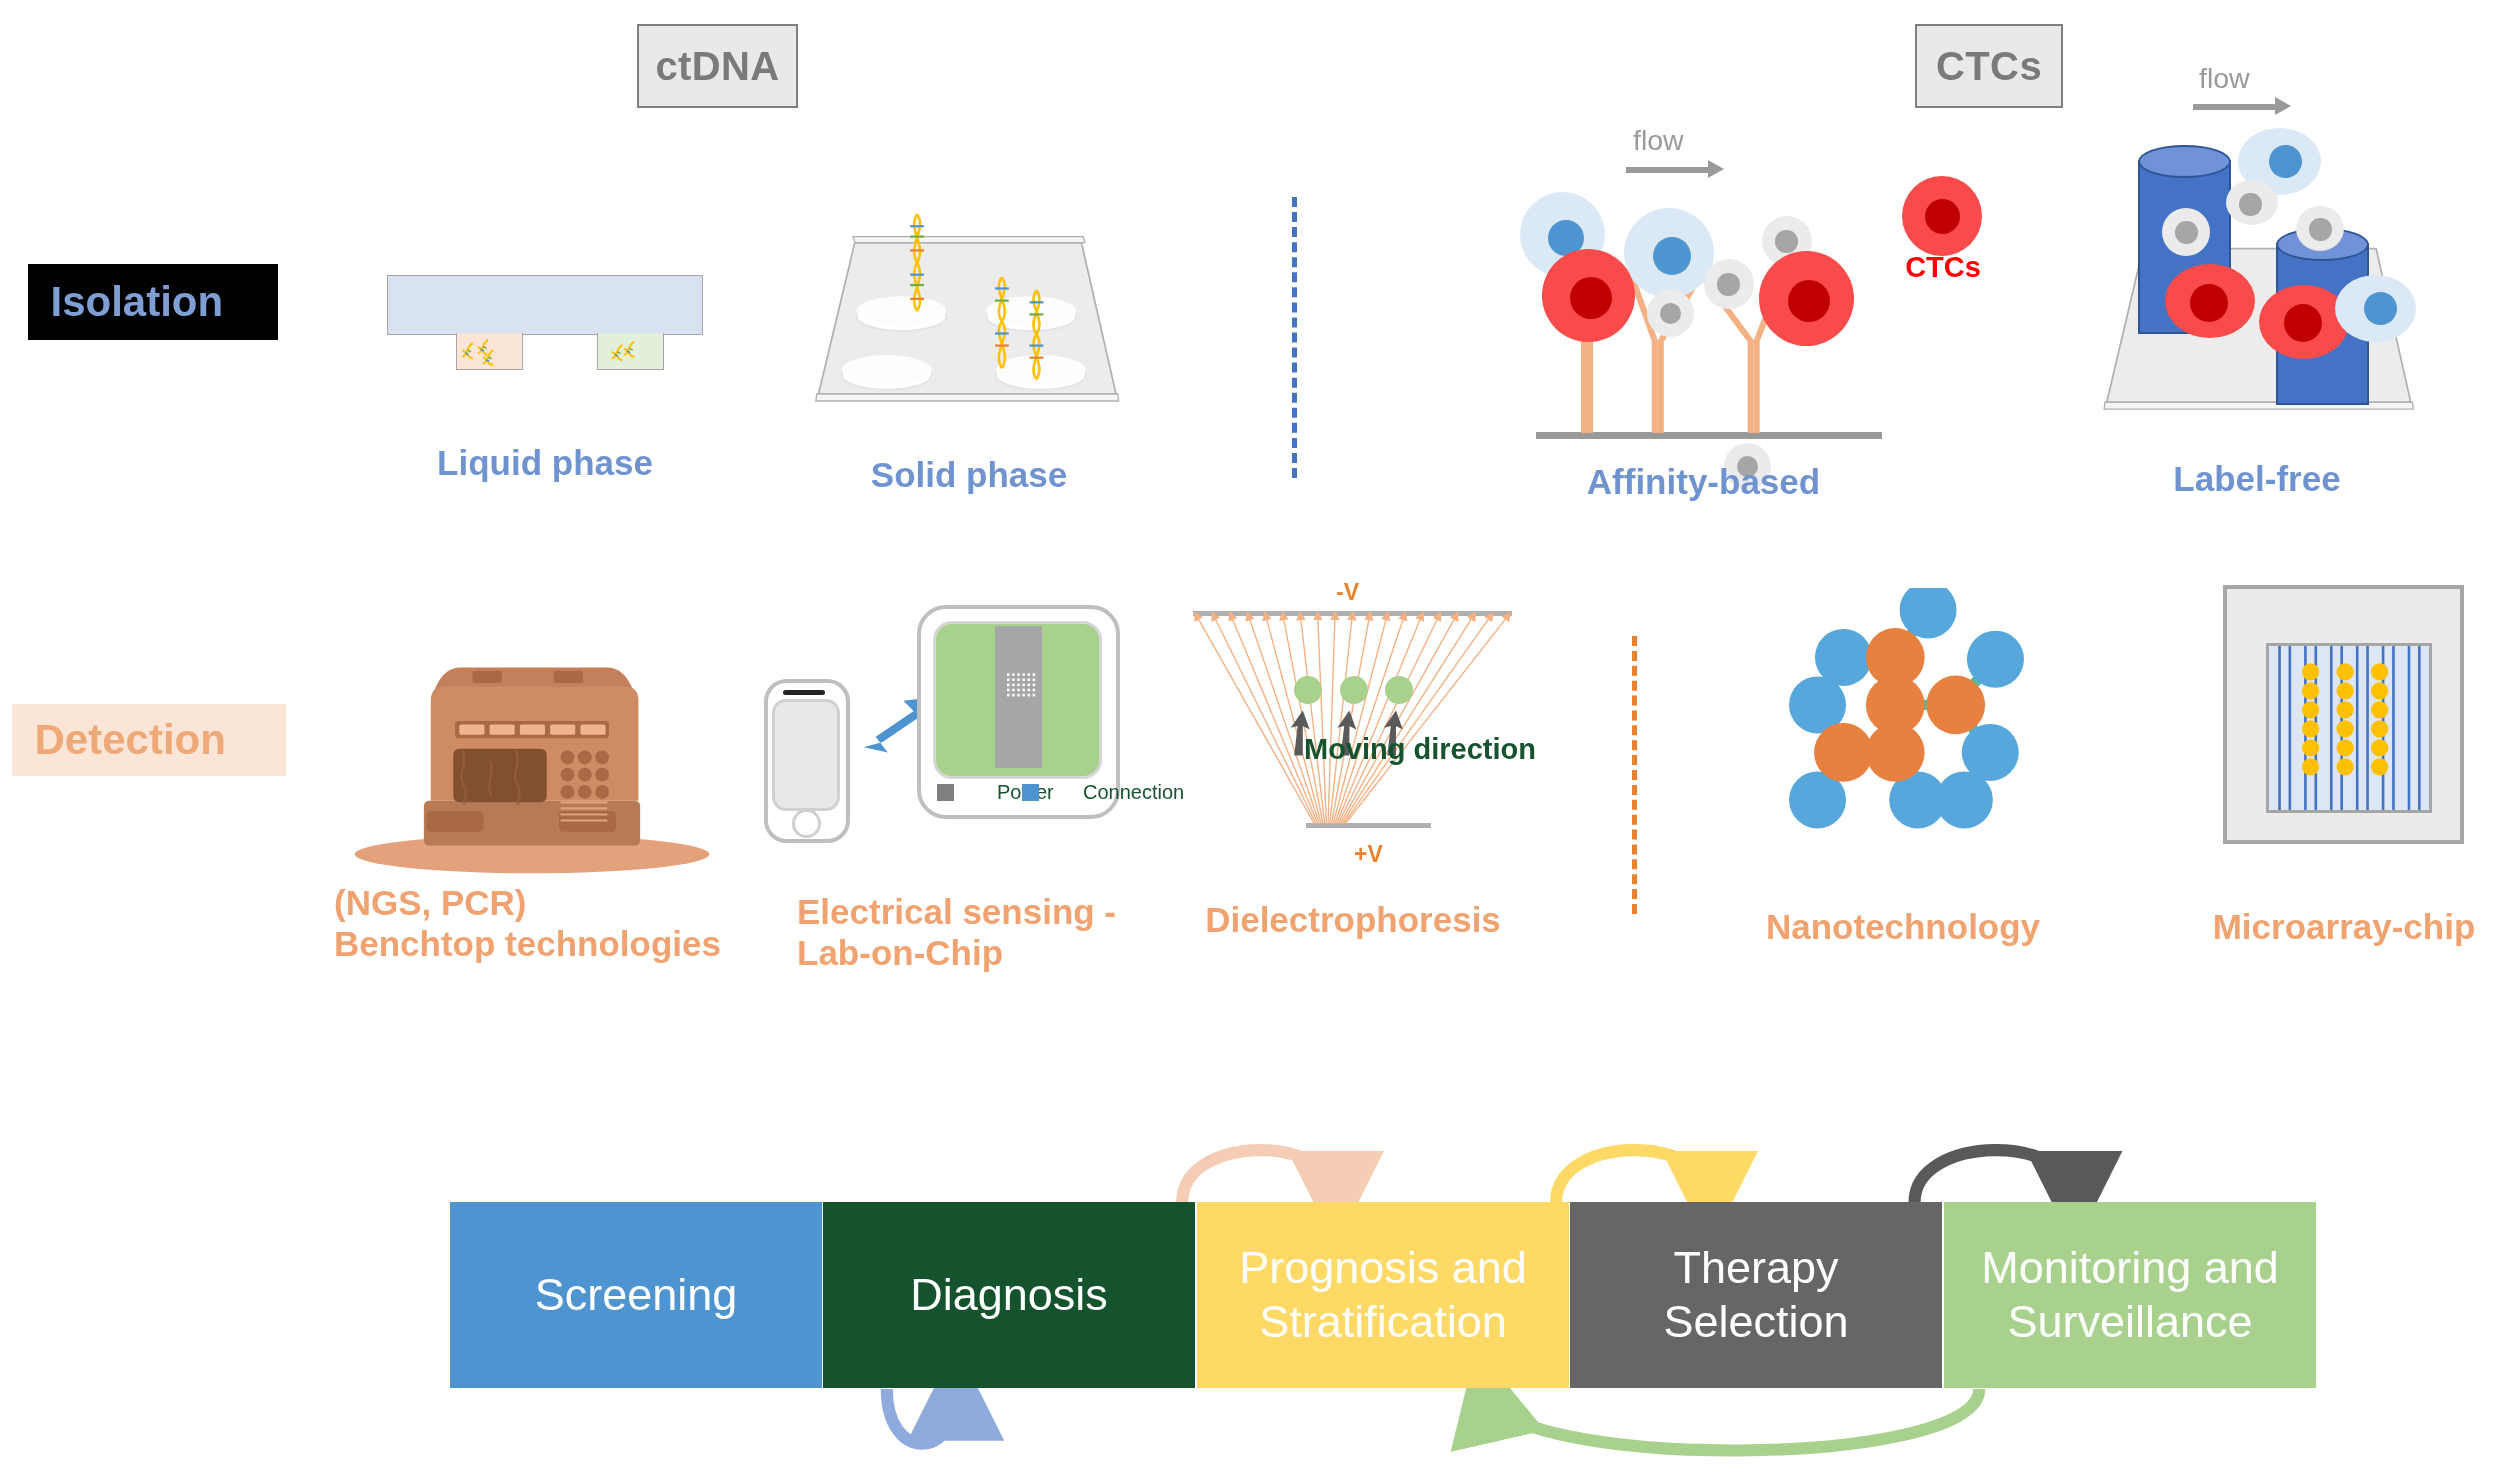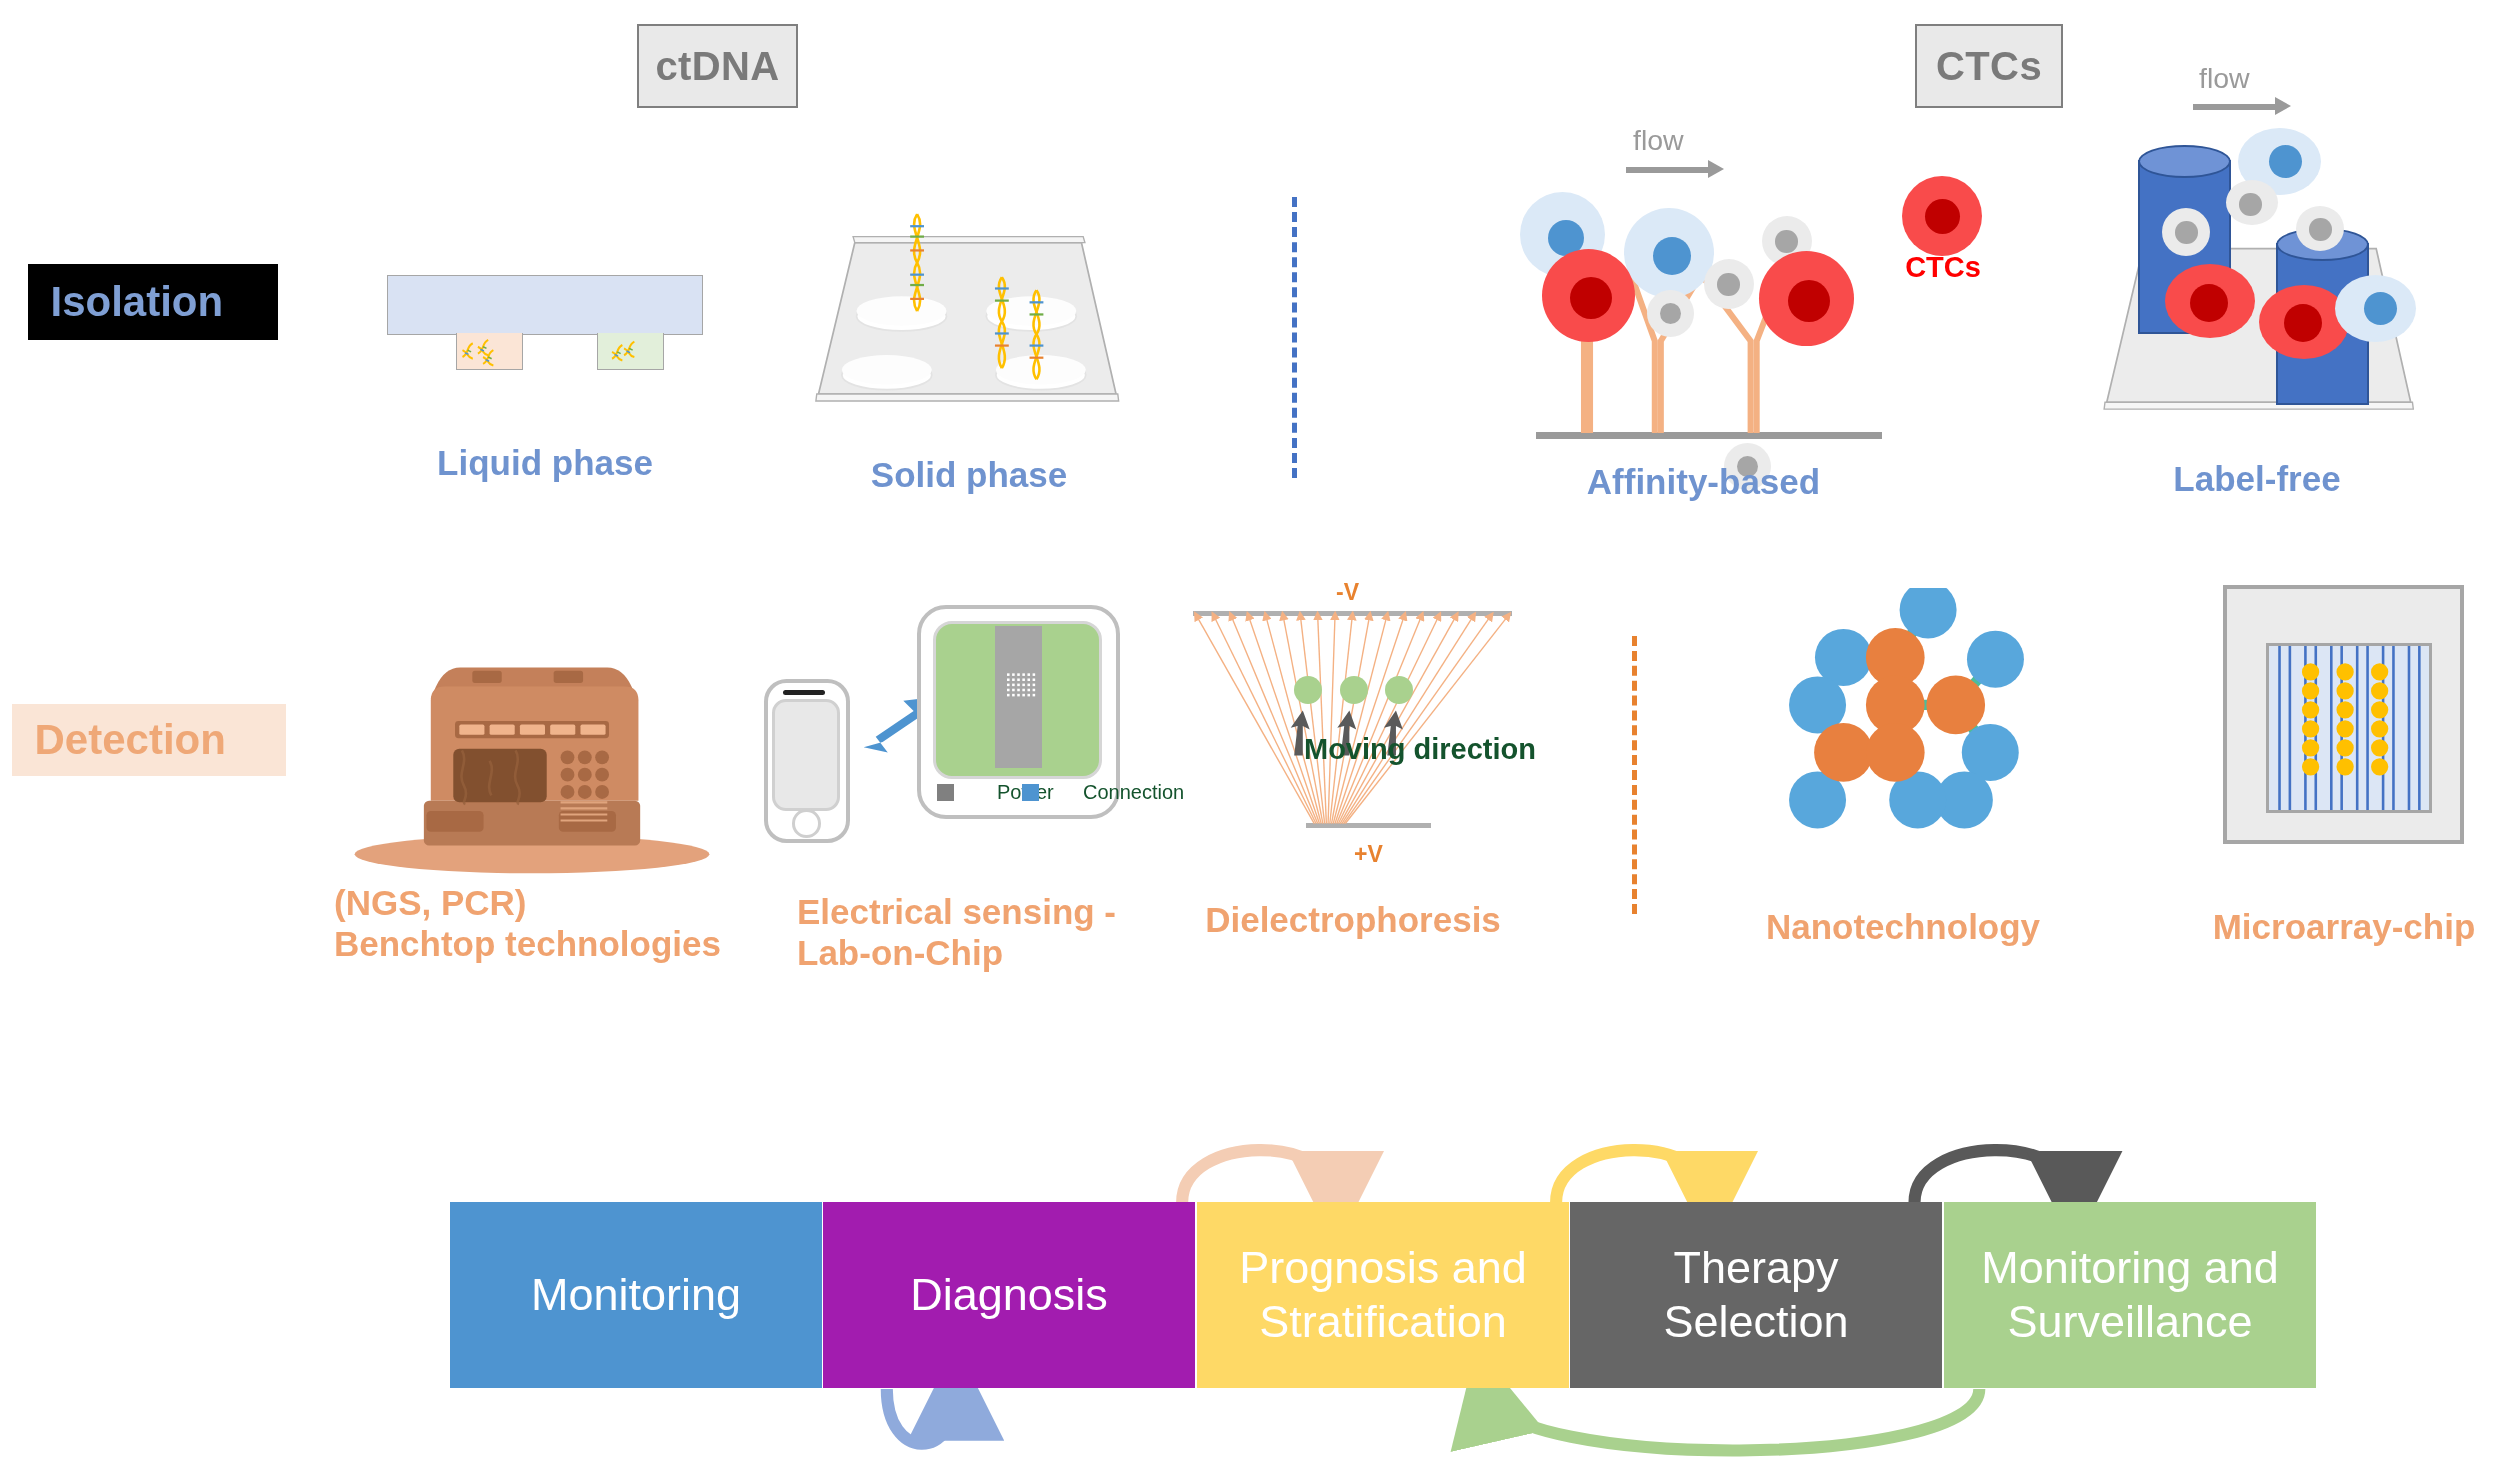--- a/index.html
+++ b/index.html
@@ -592,23 +592,23 @@
 
   <path d="M1367 100 C1367 20 1545 20 1545 96" fill="none" stroke="#f4cdb4" stroke-width="14" marker-end="url(#m-pe)"></path>
   <path d="M1800 100 C1800 20 1978 20 1978 96" fill="none" stroke="#fed966" stroke-width="14" marker-end="url(#m-yl)"></path>
   <path d="M2215 100 C2215 20 2400 20 2400 96" fill="none" stroke="#595959" stroke-width="14" marker-end="url(#m-gy)"></path>
 
   <path d="M1025 316 C1025 400 1105 400 1105 320" fill="none" stroke="#8faadc" stroke-width="14" marker-end="url(#m-bl)"></path>
   <path d="M2290 316 C2290 410 1740 410 1720 322" fill="none" stroke="#a9d18e" stroke-width="14" marker-end="url(#m-gn)"></path>
 </svg>
 
 <div class="wf-box" style="left:450px;top:1202px;width:372px;height:186px;background:#4e94d0;">
-  <span>Monitoring</span>
-</div>
-<div class="wf-box" style="left:823px;top:1202px;width:372px;height:186px;background:#a21caf;">
+  <span>Screening</span>
+</div>
+<div class="wf-box" style="left:823px;top:1202px;width:372px;height:186px;background:#14532d;">
   <span>Diagnosis</span>
 </div>
 <div class="wf-box" style="left:1197px;top:1202px;width:372px;height:186px;background:#fed966;white-space:pre-line;">
   <span>Prognosis and
 Stratification</span>
 </div>
 <div class="wf-box" style="left:1570px;top:1202px;width:372px;height:186px;background:#666666;white-space:pre-line;">
   <span>Therapy
 Selection</span>
 </div>

